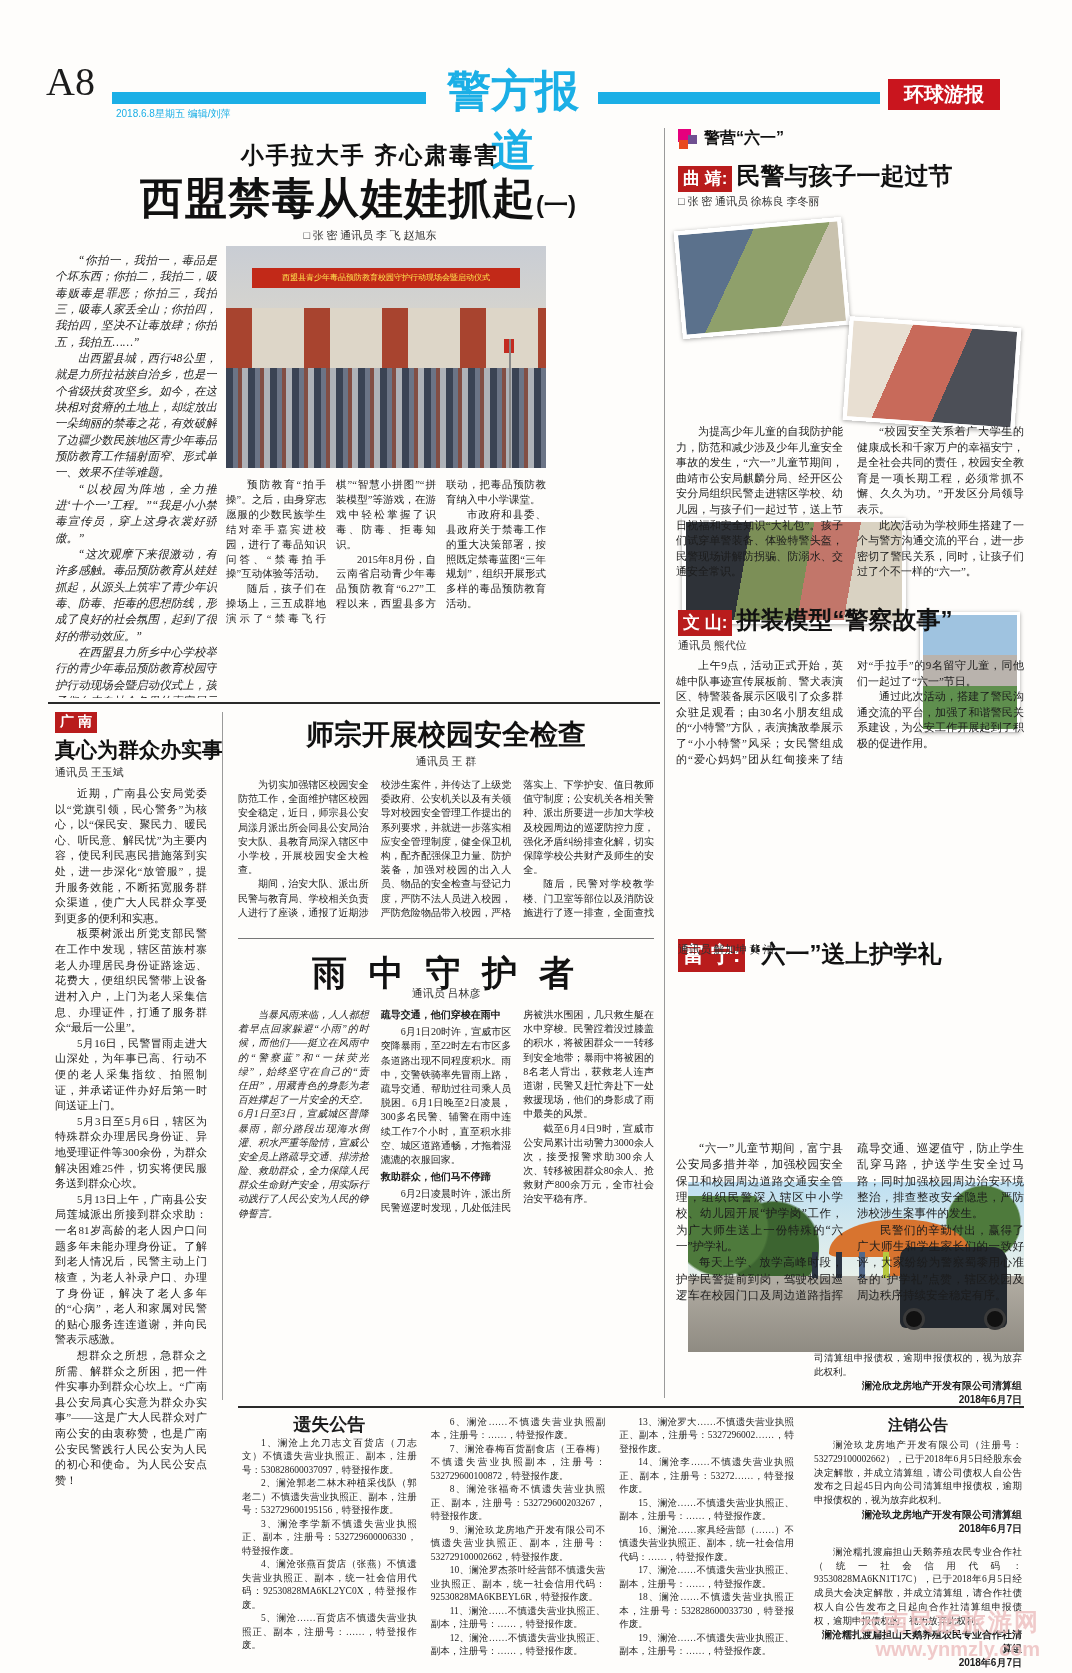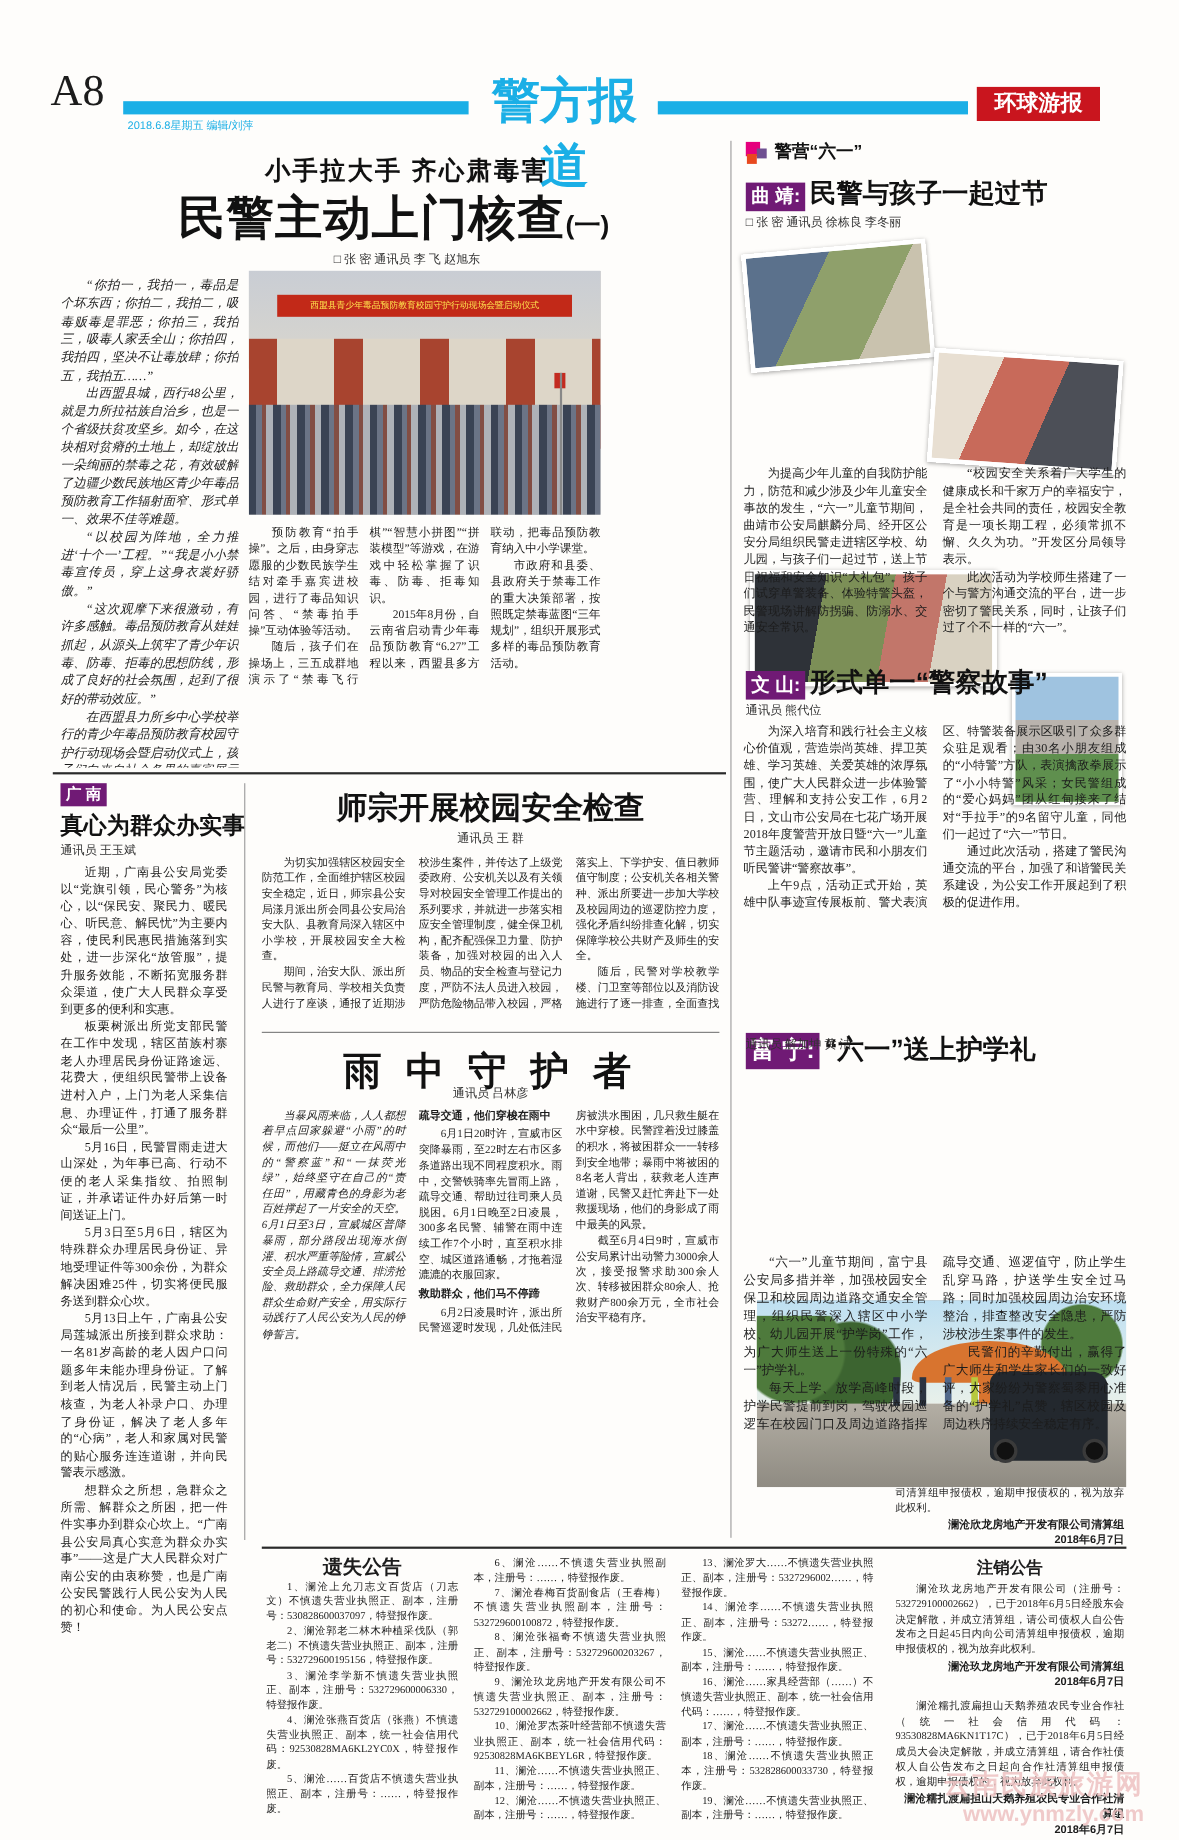--- a/index.html
+++ b/index.html
@@ -6,21 +6,21 @@
   html,body { background:#e9e9e9; }
   .page { position:relative; width:1072px; height:1673px; margin:0 auto; background:#fefdfb;
           font-family:"Liberation Serif","DejaVu Serif",serif; color:#1c1c1c; overflow:hidden; }
   .abs { position:absolute; }
   .cyan { color:#1bafe6; }
   .bar { background:#1bafe6; }
   .hline { background:#2a2a2a; }
   .vline { background:#9a9a9a; width:1px; }
   .jtext { text-align:justify; overflow:hidden; }
   .jtext p { text-indent:2em; line-height:1.42; }
-  .tag { display:inline-block; background:#701a75; color:#fff; font-family:"Liberation Sans","DejaVu Sans",sans-serif;
+  .tag { display:inline-block; background:#b91c1c; color:#fff; font-family:"Liberation Sans","DejaVu Sans",sans-serif;
          font-weight:bold; padding:1px 5px 2px 5px; }
   .headline-sans { font-family:"Liberation Sans","DejaVu Sans",sans-serif; font-weight:bold; color:#111; }
   .byline { font-size:11px; color:#333; }
   .cols3 { column-count:3; column-gap:12px; }
   .cols2 { column-count:2; column-gap:14px; }
   .sec-sub { font-weight:bold; text-indent:0 !important; margin:3px 0; font-family:"Liberation Sans","DejaVu Sans",sans-serif; }
   .photo { box-shadow:0 0 0 1px #bbb inset; overflow:hidden; position:relative; }
   .sig { text-align:right; font-weight:bold; font-family:"Liberation Sans","DejaVu Sans",sans-serif; }
   .notice-body { text-indent:2em; line-height:1.45; text-align:justify; }
 </style>
@@ -31,21 +31,21 @@
 
   <div class="abs" style="left:46px;top:58px;font-size:40px;font-family:'Liberation Serif',serif;">A8</div>
   <div class="abs bar" style="left:112px;top:92px;width:314px;height:12px;"></div>
   <div class="abs cyan" style="left:116px;top:107px;font-size:10px;font-family:'Liberation Sans',sans-serif;">2018.6.8星期五 编辑/刘萍</div>
   <div class="abs headline-sans" style="left:428px;top:62px;width:170px;font-size:44px;color:#1bafe6;text-align:center;">警方报道</div>
   <div class="abs bar" style="left:598px;top:92px;width:282px;height:12px;"></div>
   <div class="abs headline-sans" style="left:888px;top:79px;width:112px;height:31px;background:#c9151e;color:#fff;font-size:20px;text-align:center;line-height:31px;">环球游报</div>
 
   <div class="abs headline-sans" style="left:120px;top:140px;width:500px;font-size:23px;text-align:center;letter-spacing:2px;">小手拉大手 齐心肃毒害</div>
   <div class="abs" style="left:58px;top:170px;width:600px;text-align:center;">
-    <span class="headline-sans" style="font-size:43px;letter-spacing:1px;">民警主动上门核查</span><span class="headline-sans" style="font-size:24px;">(一)</span>
+    <span class="headline-sans" style="font-size:43px;letter-spacing:1px;">西盟禁毒从娃娃抓起</span><span class="headline-sans" style="font-size:24px;">(一)</span>
   </div>
   <div class="abs byline" style="left:120px;top:228px;width:500px;text-align:center;">□ 张 密 通讯员 李 飞 赵旭东</div>
 
   <div class="abs jtext" style="left:55px;top:252px;width:162px;height:446px;font-size:11.5px;font-style:italic;">
 
   <p>“你拍一，我拍一，毒品是个坏东西；你拍二，我拍二，吸毒贩毒是罪恶；你拍三，我拍三，吸毒人家丢全山；你拍四，我拍四，坚决不让毒放肆；你拍五，我拍五……”</p>
       <p>出西盟县城，西行48公里，就是力所拉祜族自治乡，也是一个省级扶贫攻坚乡。如今，在这块相对贫瘠的土地上，却绽放出一朵绚丽的禁毒之花，有效破解了边疆少数民族地区青少年毒品预防教育工作辐射面窄、形式单一、效果不佳等难题。</p>
       <p>“以校园为阵地，全力推进‘十个一’工程。”“我是小小禁毒宣传员，穿上这身衣裳好骄傲。”</p>
       <p>“这次观摩下来很激动，有许多感触。毒品预防教育从娃娃抓起，从源头上筑牢了青少年识毒、防毒、拒毒的思想防线，形成了良好的社会氛围，起到了很好的带动效应。”</p>
       <p>在西盟县力所乡中心学校举行的青少年毒品预防教育校园守护行动现场会暨启动仪式上，孩子们向来自社会各界的嘉宾展示了毒品</p>
@@ -200,26 +200,25 @@
 
   <div class="abs jtext cols2" style="left:676px;top:424px;width:348px;height:172px;font-size:11px;">
 
   <p>为提高少年儿童的自我防护能力，防范和减少涉及少年儿童安全事故的发生，“六一”儿童节期间，曲靖市公安局麒麟分局、经开区公安分局组织民警走进辖区学校、幼儿园，与孩子们一起过节，送上节日祝福和安全知识“大礼包”。孩子们试穿单警装备、体验特警头盔，民警现场讲解防拐骗、防溺水、交通安全常识。</p>
       <p>“校园安全关系着广大学生的健康成长和千家万户的幸福安宁，是全社会共同的责任，校园安全教育是一项长期工程，必须常抓不懈、久久为功。”开发区分局领导表示。</p>
       <p>此次活动为学校师生搭建了一个与警方沟通交流的平台，进一步密切了警民关系，同时，让孩子们过了个不一样的“六一”。</p>
     </div>
 
   <div class="abs" style="left:678px;top:604px;width:346px;">
     <span class="tag" style="font-size:17px;">文 山:</span>
-    <span class="headline-sans" style="font-size:24px;">形式单一“警察故事”</span>
+    <span class="headline-sans" style="font-size:24px;">拼装模型“警察故事”</span>
   </div>
   <div class="abs byline" style="left:678px;top:638px;">通讯员 熊代位</div>
   <div class="abs jtext cols2" style="left:676px;top:658px;width:348px;height:244px;font-size:11px;">
 
-  <p>为深入培育和践行社会主义核心价值观，营造崇尚英雄、捍卫英雄、学习英雄、关爱英雄的浓厚氛围，使广大人民群众进一步体验警营、理解和支持公安工作，6月2日，文山市公安局在七花广场开展2018年度警营开放日暨“六一”儿童节主题活动，邀请市民和小朋友们听民警讲“警察故事”。</p>
       <p>上午9点，活动正式开始，英雄中队事迹宣传展板前、警犬表演区、特警装备展示区吸引了众多群众驻足观看；由30名小朋友组成的“小特警”方队，表演擒敌拳展示了“小小特警”风采；女民警组成的“爱心妈妈”团从红甸接来了结对“手拉手”的9名留守儿童，同他们一起过了“六一”节日。</p>
       <p>通过此次活动，搭建了警民沟通交流的平台，加强了和谐警民关系建设，为公安工作开展起到了积极的促进作用。</p>
     </div>
 
   <div class="abs" style="left:678px;top:908px;width:346px;">
     <span class="tag" style="font-size:22px;margin-top:31px;">富 宁:</span>
     <span class="headline-sans" style="font-size:24px;">“六一”送上护学礼</span>
   </div>
   <div class="abs byline" style="left:678px;top:942px;">通讯员 解加坤 黄 洁</div>
 

